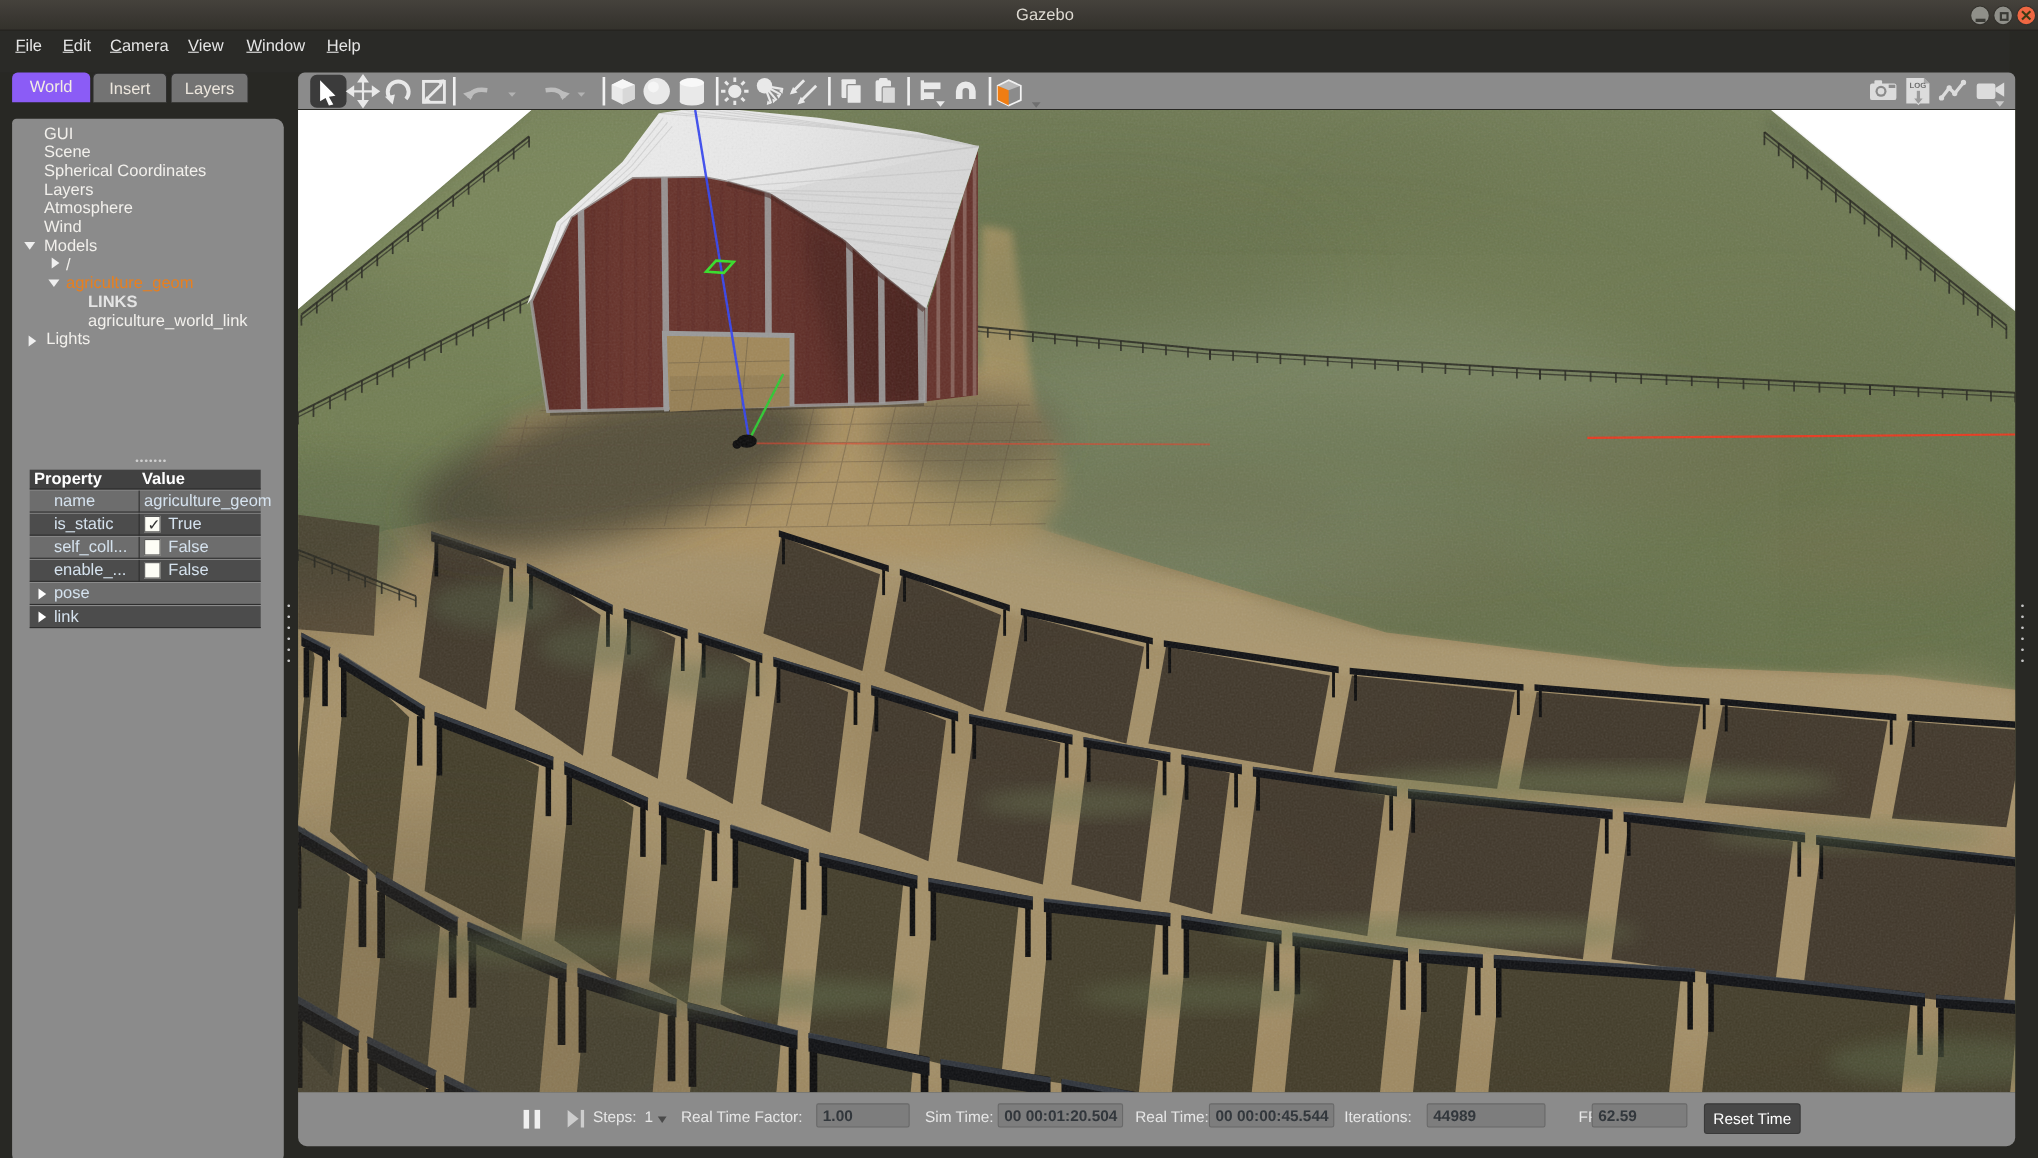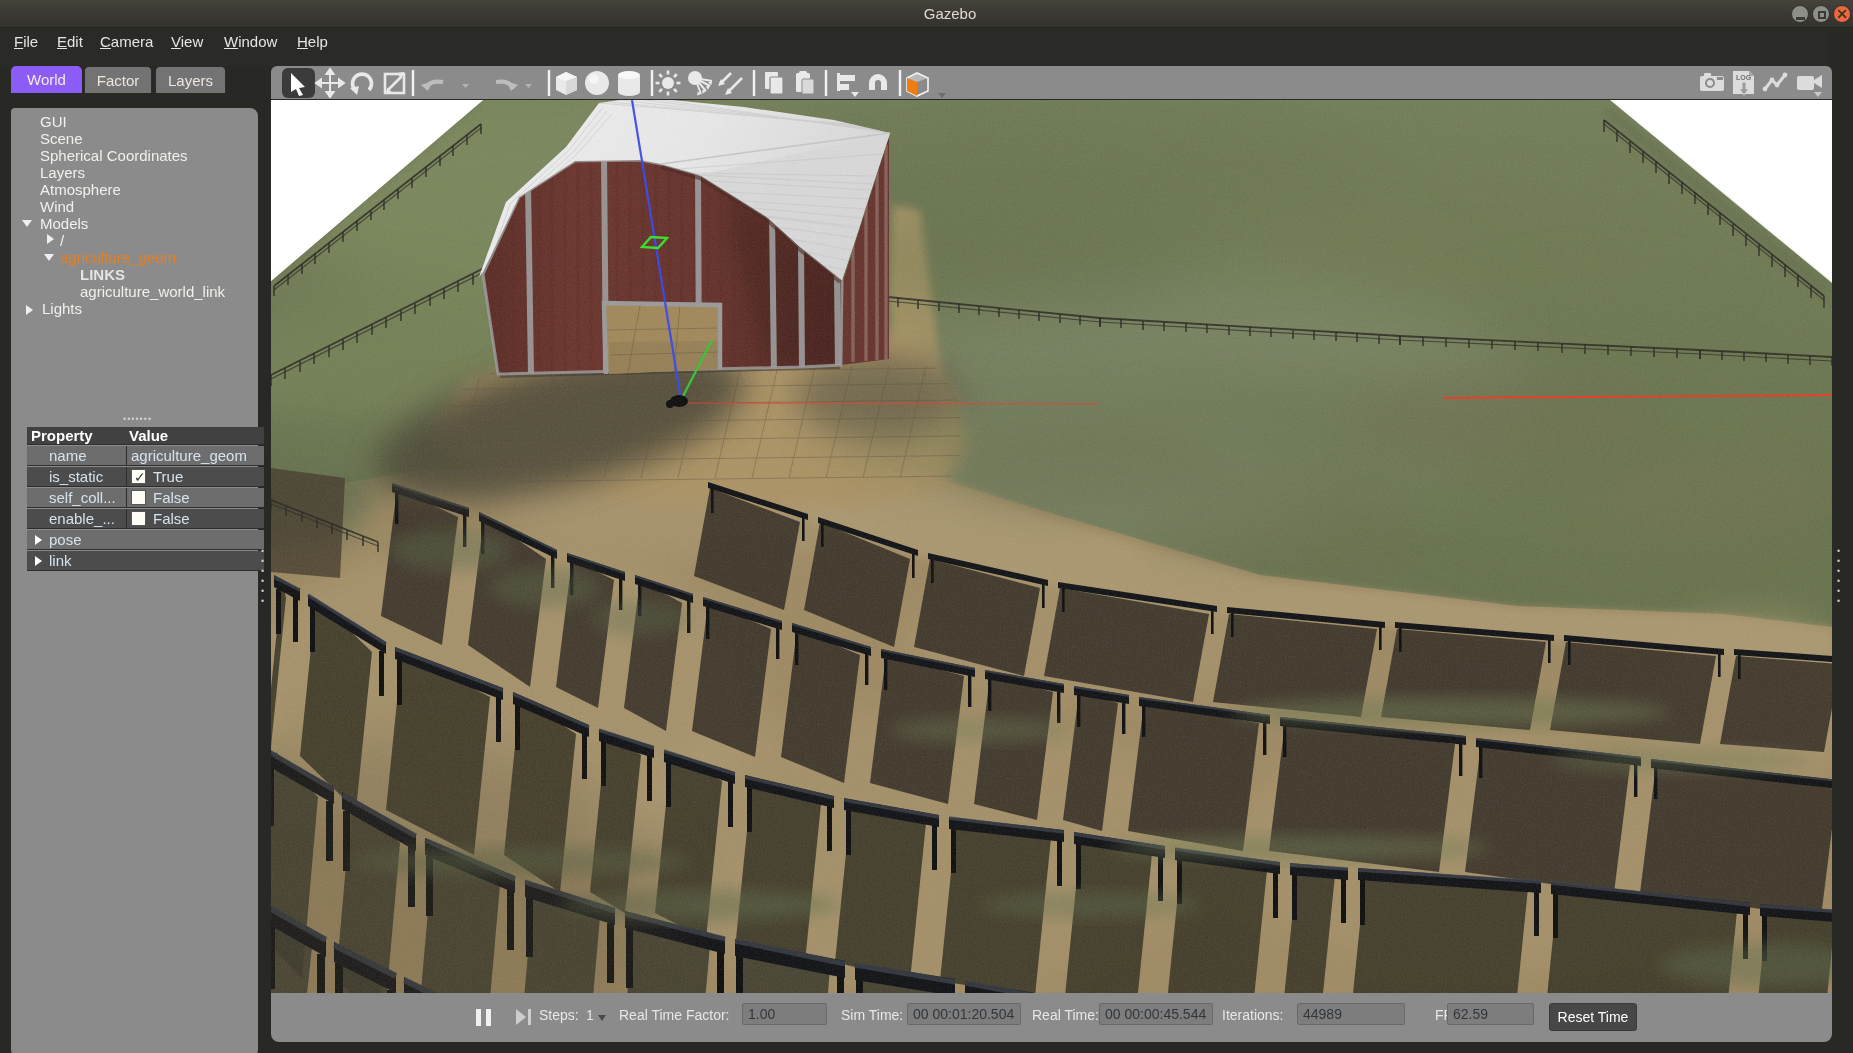--- a/index.html
+++ b/index.html
@@ -10,28 +10,28 @@
 #menubar span.mi { position:absolute; top:5px; }
 #menubar u { text-decoration:underline; }
 #lpanel { left:11px; top:108px; width:247px; height:950px; background:#8b8b8b; border-radius:4px 8px 8px 8px;text-decoration:underline; }
 .tab { position:absolute; top:66px; height:27px; font-size:15px; color:#f3ede4; text-align:center; line-height:27px; border-radius:5px 5px 0 0; }
 .tab.on { background:#8b5cf6; }
 .tab.off { background:#737373; border:1px solid #2c2c2c; border-bottom:none; color:#ece6dd; }
 .ti { position:absolute; color:#f2f0ec; font-size:15px; white-space:nowrap; }
 .tri-r { position:absolute; width:0; height:0; border-left:7px solid #efefef; border-top:5px solid transparent; border-bottom:5px solid transparent; }
 .tri-d { position:absolute; width:0; height:0; border-top:7px solid #efefef; border-left:5px solid transparent; border-right:5px solid transparent; }
 #ptable { position:absolute; left:16px; top:319px; width:237px; font-size:15px; color:#d5e2ee; }
-.prow { position:absolute; left:0; width:237px; height:20px; border-bottom:1px solid #2e2e2e; line-height:20px; }
+.prow { position:absolute; left:0; width:210px; height:20px; border-bottom:1px solid #2e2e2e; line-height:20px; }
 .pname { position:absolute; left:22px; }
 .cb { position:absolute; left:104px; top:2px; width:15px; height:15px; background:#fdfdf6; border:1px solid #555; }
 #toolbar { left:271px; top:66px; width:1561px; height:33px; background:#8b8b8b; border-radius:6px 6px 0 0; }
 #viewport { left:271px; top:100px; width:1561px; height:893px; background:#6b7550; overflow:hidden; }
 #botbar { left:271px; top:993px; width:1561px; height:49px; background:#8b8b8b; border-radius:0 0 8px 8px; color:#e7e7e7; font-size:14px; }
 .bb { position:absolute; top:14px; }
-.bbox { position:absolute; top:10px; height:22px; background:#7d7d7d; border:1px solid #696969; border-radius:2px; color:#32373c; font-size:14px; line-height:20px; padding-left:5px; }
+.bbox { position:absolute; top:10px; height:22px; background:#7d7d7d; border:1px solid #696969; border-radius:2px; color:#32373c; font-size:14px; line-height:20px; padding-left:5px;font-weight:bold; }
 .dots { position:absolute; color:#cfcfcf; font-size:9px; letter-spacing:1px; }
 </style></head><body>
 <div id="titlebar" class="abs">
     <div id="title">Gazebo</div>
  <div class="wbtn" style="right:44px;background:#8f8f89;border:1px solid #33312c">
       <div style="position:absolute;left:4px;top:11px;width:9px;height:3px;background:#3a3a35"></div>
     </div>
  <div class="wbtn" style="right:23px;background:#8f8f89;border:1px solid #33312c">
       <div style="position:absolute;left:5px;top:5px;width:8px;height:8px;border:2px solid #3a3a35"></div>
     </div>
@@ -39,21 +39,21 @@
 </div>
 <div id="menubar" class="abs">
  <span class="mi" style="left:14px"><u>F</u>ile</span>
     <span class="mi" style="left:57px"><u>E</u>dit</span>
  <span class="mi" style="left:100px"><u>C</u>amera</span>
     <span class="mi" style="left:171px"><u>V</u>iew</span>
  <span class="mi" style="left:224px"><u>W</u>indow</span>
     <span class="mi" style="left:297px"><u>H</u>elp</span>
 </div>
 <div class="tab on abs" style="left:11px;width:71px">World</div>
-<div class="tab off abs" style="left:84px;width:68px">Factor</div>
+<div class="tab off abs" style="left:84px;width:68px">Insert</div>
 <div class="tab off abs" style="left:155px;width:71px">Layers</div>
 <div id="lpanel" class="abs">
  <div class="ti" style="left:29px;top:5px">GUI</div>
  <div class="ti" style="left:29px;top:22px">Scene</div>
  <div class="ti" style="left:29px;top:39px">Spherical Coordinates</div>
  <div class="ti" style="left:29px;top:56px">Layers</div>
  <div class="ti" style="left:29px;top:73px">Atmosphere</div>
  <div class="ti" style="left:29px;top:90px">Wind</div>
  <div class="tri-d" style="left:11px;top:112px"></div>
     <div class="ti" style="left:29px;top:107px">Models</div>

